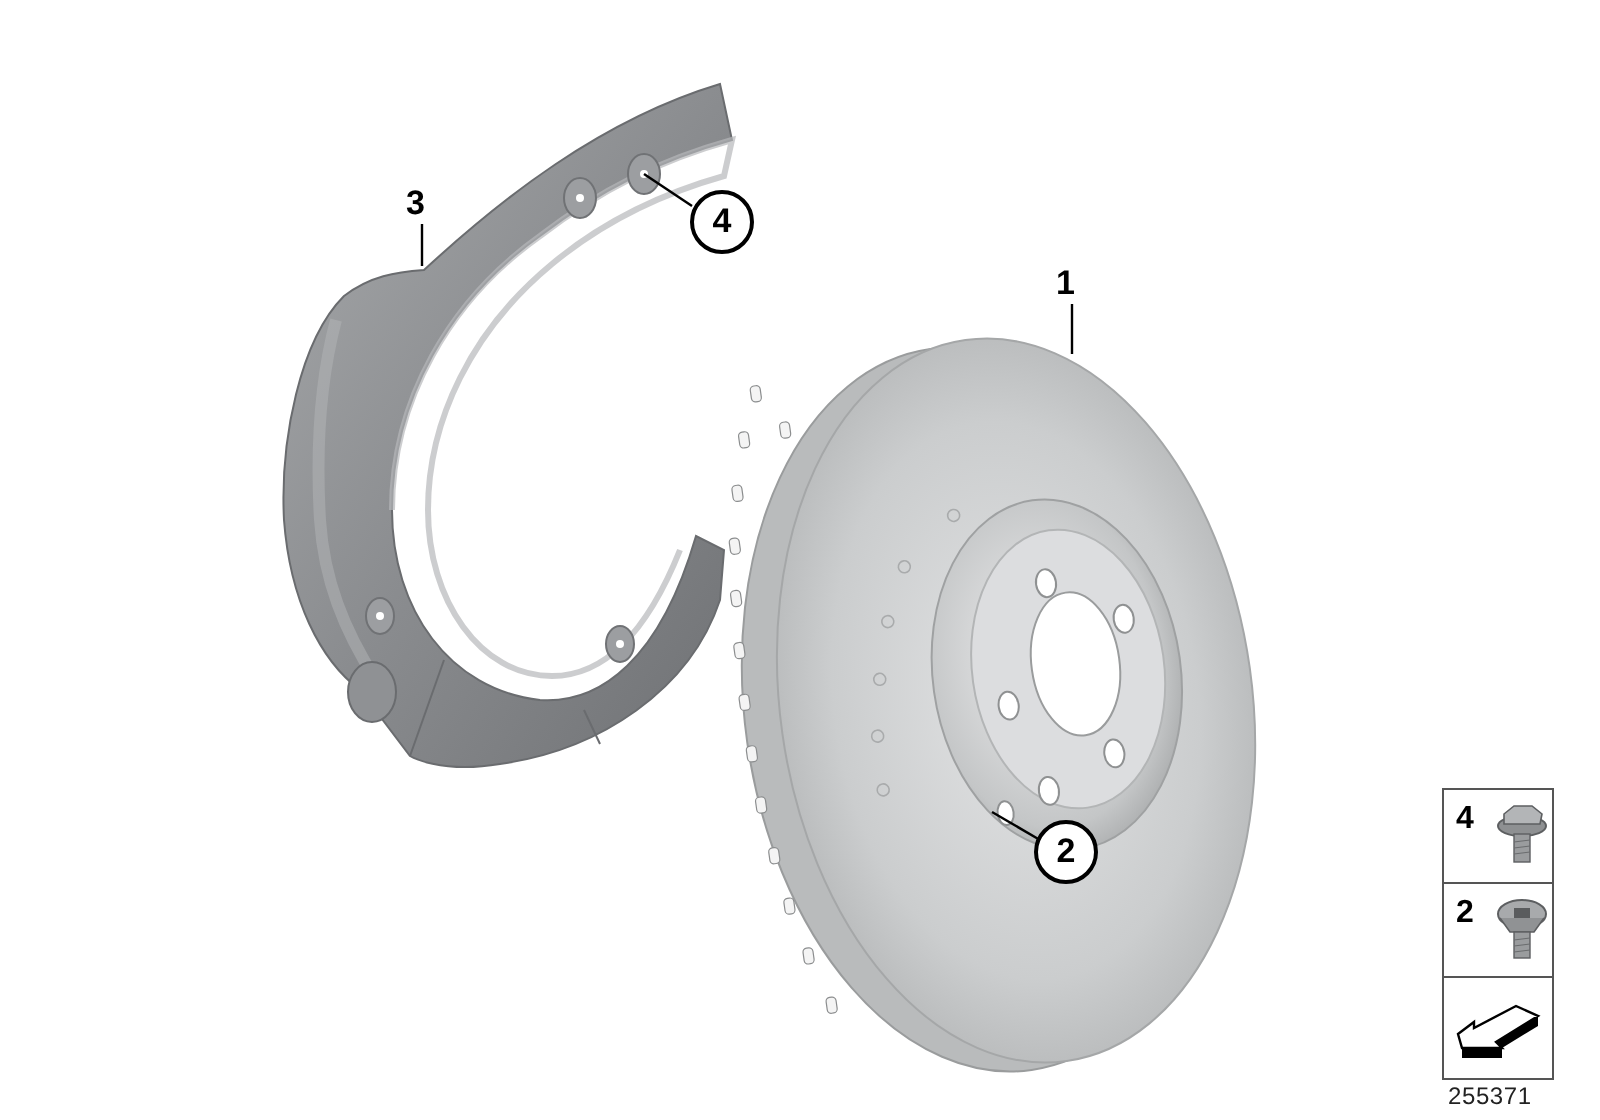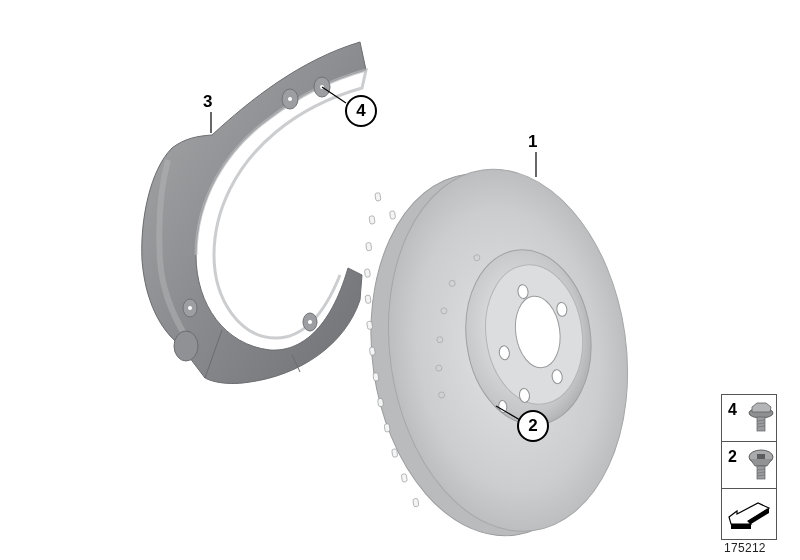--- a/index.html
+++ b/index.html
@@ -152,14 +152,14 @@
     </div>
     <div class="legend-cell" style="height:52px;">
       <svg width="50" height="40" viewBox="0 0 50 40" style="left:3px; top:6px;">
         <path d="M4,22 L12,16 L12,19 L33,8 L44,13 L23,26 L26,29 L6,29 Z" fill="#ffffff" stroke="#000" stroke-width="1.2"></path>
         <path d="M6,29 L26,29 L26,34 L6,34 Z" fill="#000"></path>
         <path d="M23,26 L44,13 L44,18 L26,29 Z" fill="#000"></path>
       </svg>
     </div>
   </div>
 
-  <span class="diagram-id">175212</span>
+  <span class="diagram-id">255371</span>
 </div>
 
 </body></html>

